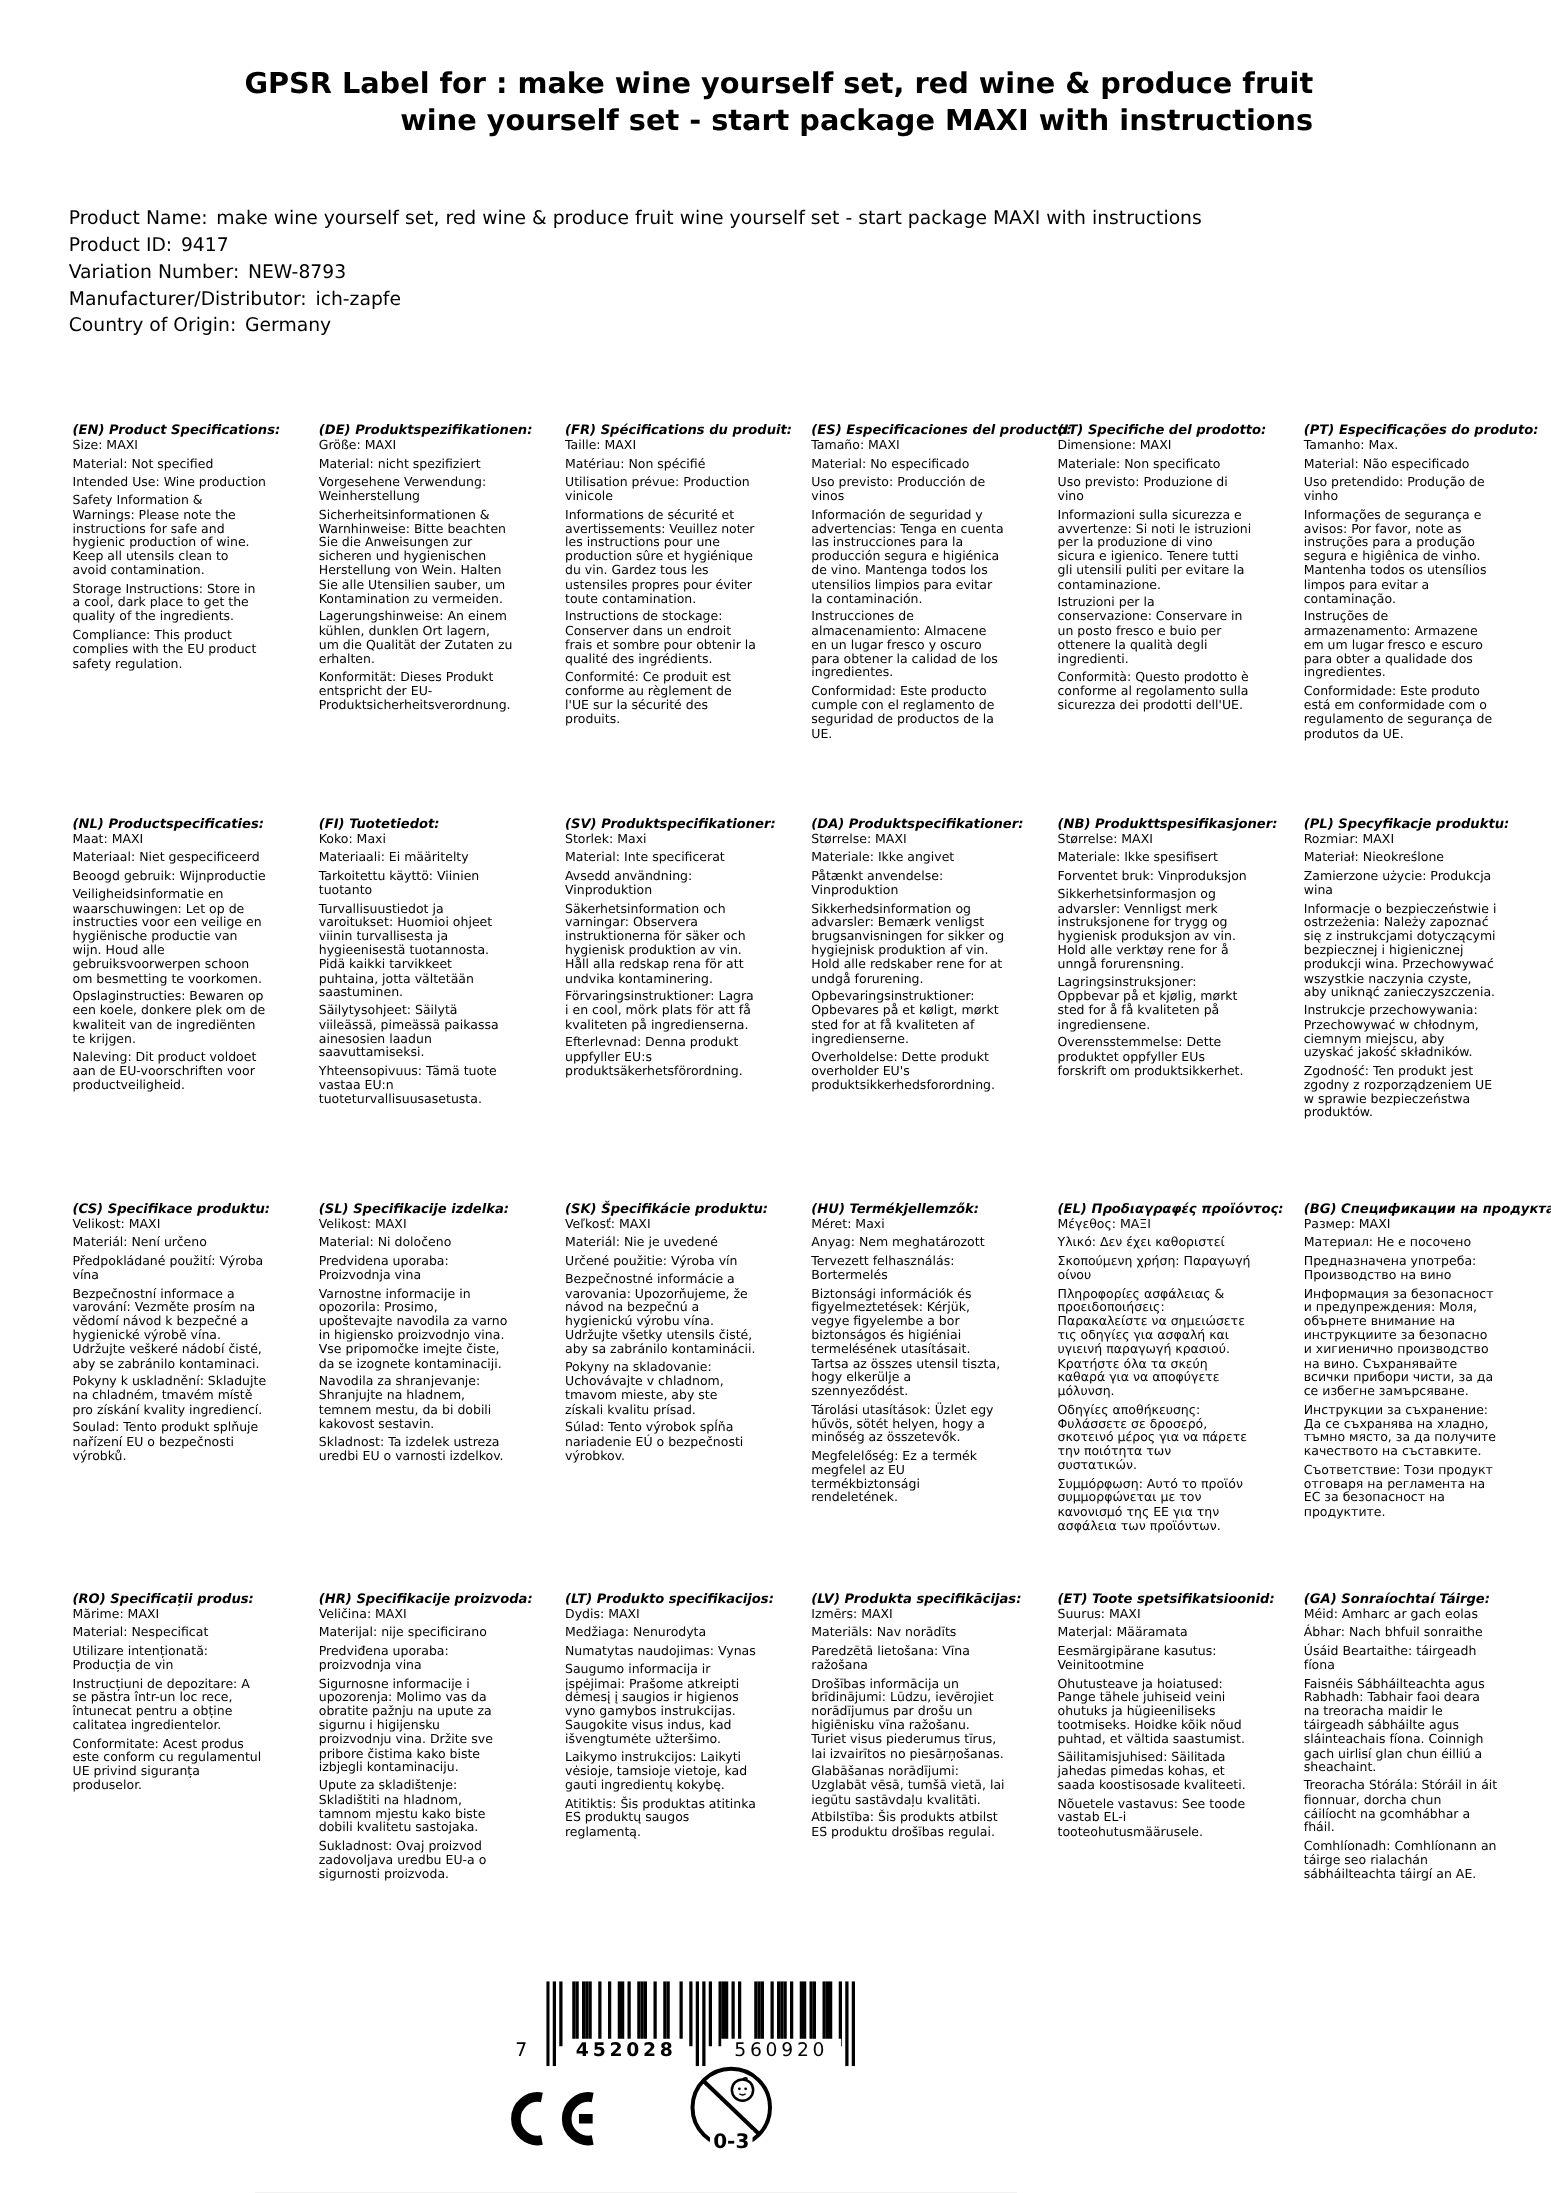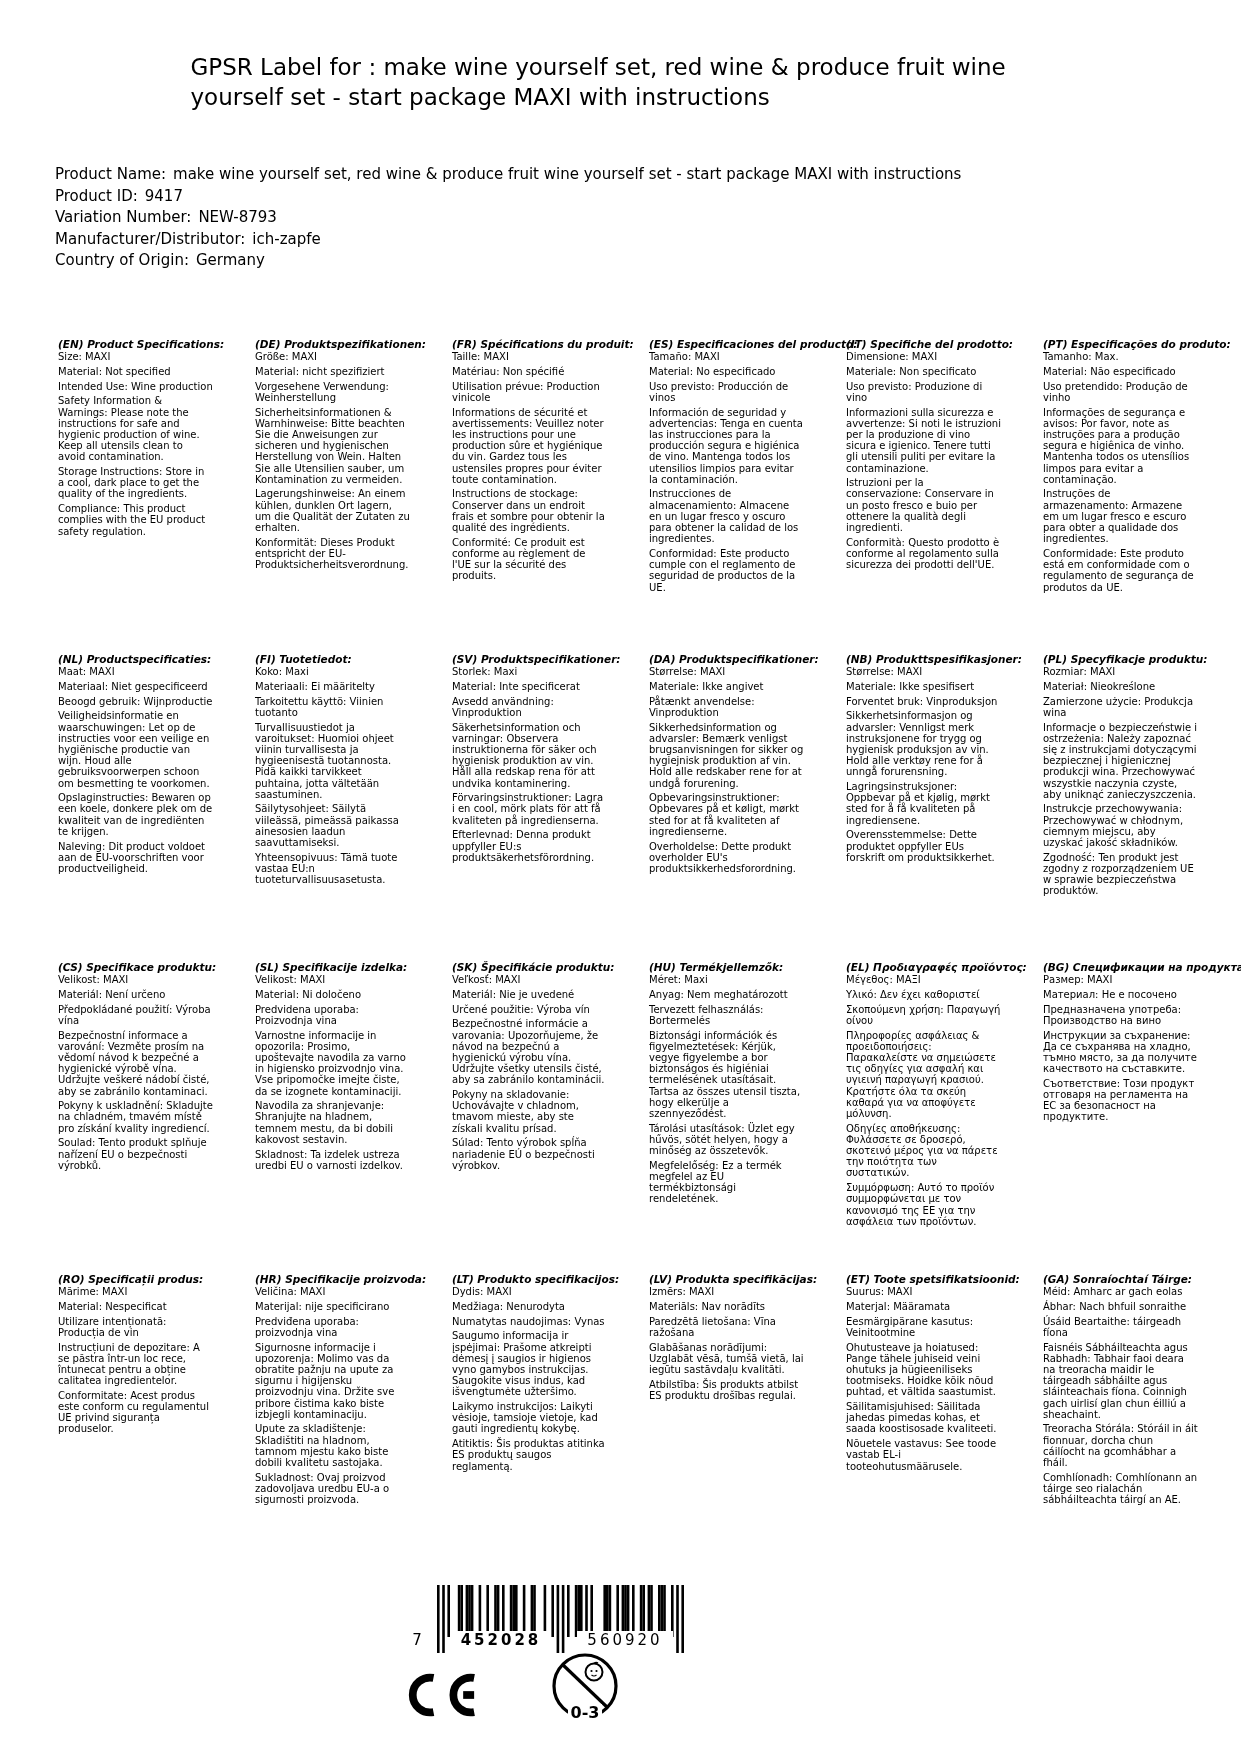--- a/index.html
+++ b/index.html
@@ -4,22 +4,22 @@
 <style>
   html,body { margin:0; padding:0; background:#e8e8e8; }
   .page {
     position:relative; width:1241px; height:1754px; margin:0 auto;
     background:#ffffff; color:#000;
     font-family:"DejaVu Sans", sans-serif;
     overflow:hidden;
   }
   .title {
     position:absolute; top:52px; left:50%; transform:translateX(-50%);
-    width:860px; margin:0; text-align:left;
-    font-size:23px; line-height:30px; font-weight:normal;
+    width:860px; margin:0; text-align:right;
+    font-size:23px; line-height:30px; font-weight:bold;
   }
   .product-info {
     position:absolute; left:55px; top:164px;
     font-size:15px; line-height:21.5px;
   }
   .info-label { font-weight:normal; margin-right:7px; }
   .spec-grid {
     position:absolute; left:58px; top:339px; width:1180px;
     display:grid;
     grid-template-columns:repeat(6,176px);
@@ -276,20 +276,21 @@
           <p class="spec-par">Συμμόρφωση: Αυτό το προϊόν συμμορφώνεται με τον κανονισμό της ΕΕ για την ασφάλεια των προϊόντων.</p>
         </div>
     </div>
       <div class="spec-block">
       <div class="spec-heading">(BG) Спецификации на продукта:</div>
       <div class="spec-paragraphs">
 
       <p class="spec-par">Размер: MAXI</p>
           <p class="spec-par">Материал: Не е посочено</p>
           <p class="spec-par">Предназначена употреба: Производство на вино</p>
+          <p class="spec-par">Информация за безопасност и предупреждения: Моля, обърнете внимание на инструкциите за безопасно и хигиенично производство на вино. Съхранявайте всички прибори чисти, за да се избегне замърсяване.</p>
           <p class="spec-par">Инструкции за съхранение: Да се съхранява на хладно, тъмно място, за да получите качеството на съставките.</p>
           <p class="spec-par">Съответствие: Този продукт отговаря на регламента на ЕС за безопасност на продуктите.</p>
         </div>
     </div>
       <div class="spec-block">
       <div class="spec-heading">(RO) Specificații produs:</div>
       <div class="spec-paragraphs">
 
       <p class="spec-par">Mărime: MAXI</p>
           <p class="spec-par">Material: Nespecificat</p>
@@ -322,20 +323,21 @@
           <p class="spec-par">Atitiktis: Šis produktas atitinka ES produktų saugos reglamentą.</p>
         </div>
     </div>
       <div class="spec-block">
       <div class="spec-heading">(LV) Produkta specifikācijas:</div>
       <div class="spec-paragraphs">
 
       <p class="spec-par">Izmērs: MAXI</p>
           <p class="spec-par">Materiāls: Nav norādīts</p>
           <p class="spec-par">Paredzētā lietošana: Vīna ražošana</p>
+          <p class="spec-par">Drošības informācija un brīdinājumi: Lūdzu, ievērojiet norādījumus par drošu un higiēnisku vīna ražošanu. Turiet visus piederumus tīrus, lai izvairītos no piesārņošanas.</p>
           <p class="spec-par">Glabāšanas norādījumi: Uzglabāt vēsā, tumšā vietā, lai iegūtu sastāvdaļu kvalitāti.</p>
           <p class="spec-par">Atbilstība: Šis produkts atbilst ES produktu drošības regulai.</p>
         </div>
     </div>
       <div class="spec-block">
       <div class="spec-heading">(ET) Toote spetsifikatsioonid:</div>
       <div class="spec-paragraphs">
 
       <p class="spec-par">Suurus: MAXI</p>
           <p class="spec-par">Materjal: Määramata</p>

